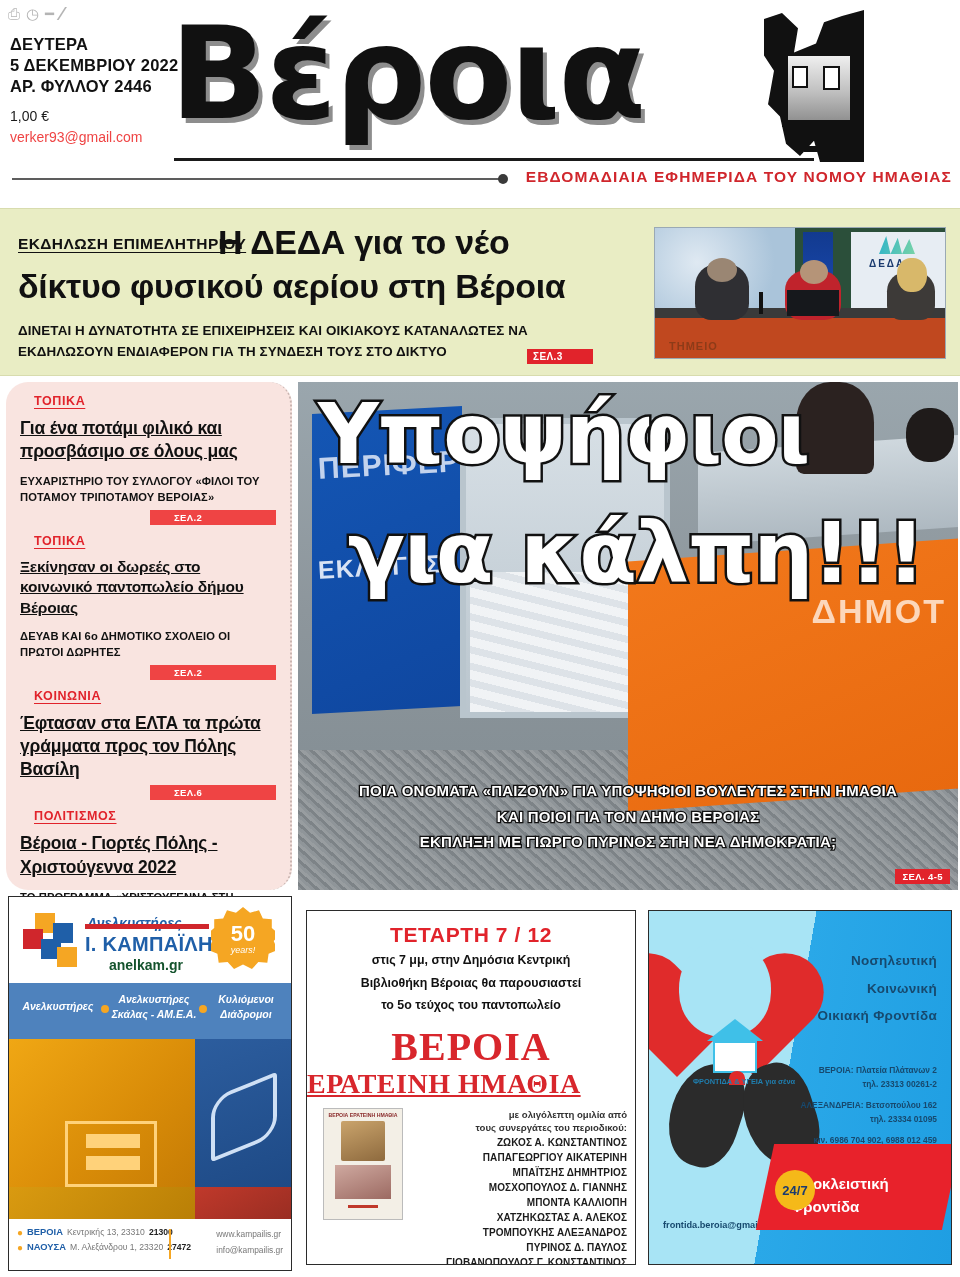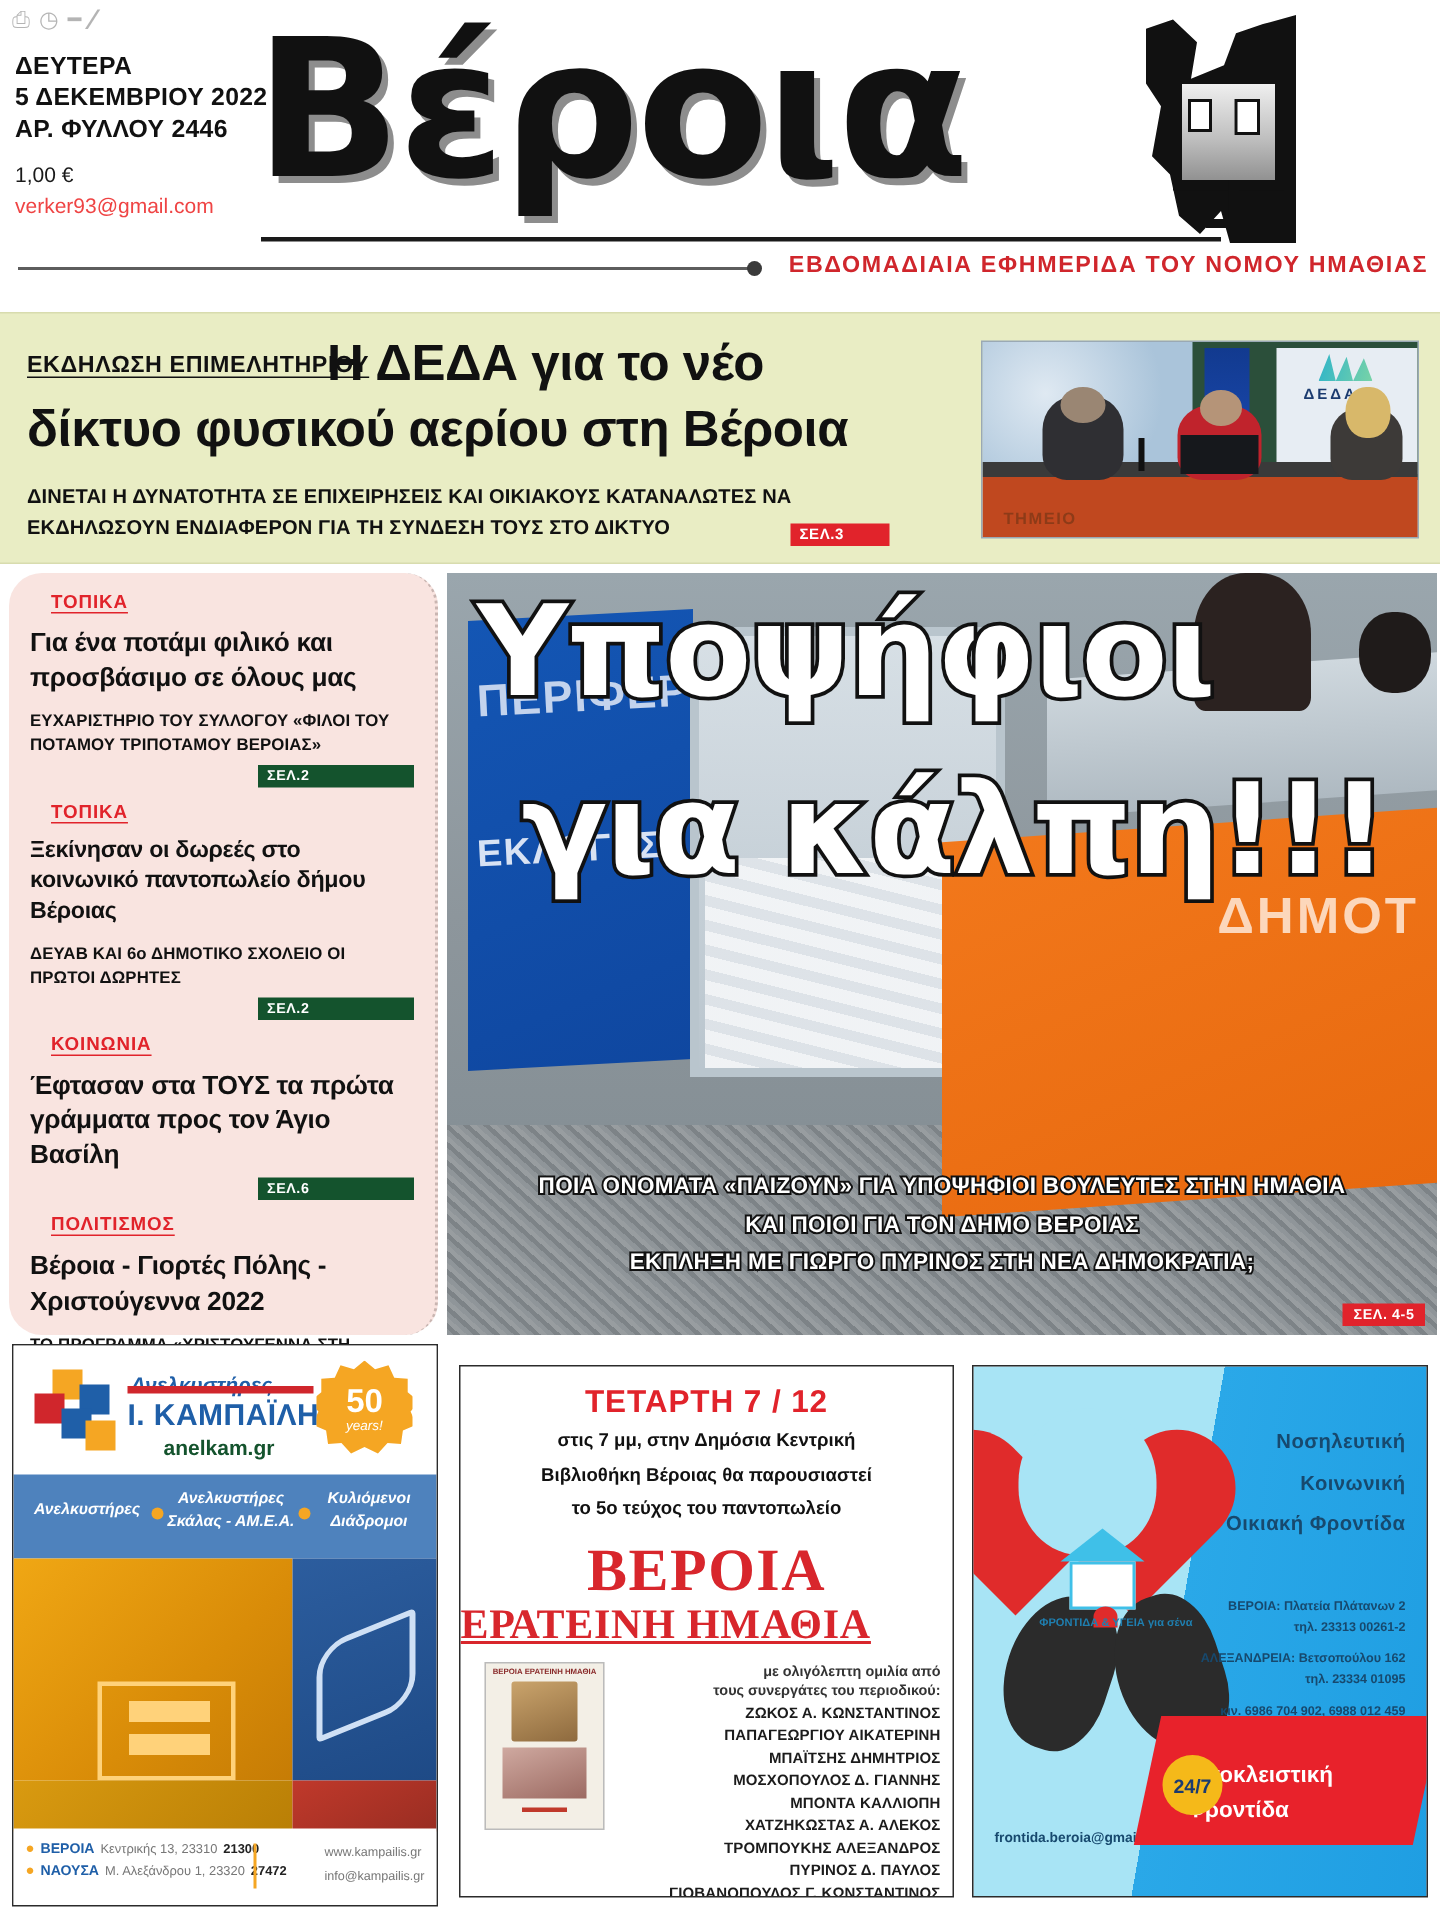--- a/index.html
+++ b/index.html
@@ -139,32 +139,32 @@
     border-right: 2px dotted #c9b5b1;
     border-radius: 22px;
   }
   .cat {
     font-size: 12.5px; font-weight: 700; color: #e1232b;
     letter-spacing: .6px; text-decoration: underline; text-underline-offset: 3px;
     margin-left: 14px;
   }
   .s-head {
     font-size: 17.5px; font-weight: 700; color:#111; line-height: 1.32;
-    margin-top: 9px; letter-spacing: -.2px;
+    margin-top: 9px; letter-spacing: -.2px; text-decoration: underline;
   }
   .s-head.sm { font-size: 15.5px; }
   .s-sub {
     font-size: 11.2px; font-weight: 700; color:#111; line-height: 1.42;
     margin-top: 11px; letter-spacing: .1px;
   }
   .s-sel-row { position: relative; height: 20px; margin-top: 4px; }
   .s-sel {
     position: absolute; right: 0; top: 0;
-    background:#14532d; color:#fff; font-size:9.5px; font-weight:700;
-    letter-spacing:.4px; padding: 2px 6px; width: 104px;
+    background:#ef4444; color:#fff; font-size:9.5px; font-weight:700;
+    letter-spacing:.4px; padding: 2px 24px; width: 126px;
   }
   .blk { margin-bottom: 4px; }
 
   .mainstory {
     position: absolute; left: 298px; top: 0; width: 660px; height: 508px;
     overflow: hidden;
     background: linear-gradient(180deg,#9aa6ad 0%, #8d969c 45%, #7f8a90 100%);
   }
   .ms-board-blue {
     position:absolute; left: 14px; top: 28px; width: 150px; height: 300px;
@@ -437,21 +437,21 @@
         <div class="cat">ΤΟΠΙΚΑ</div>
         <div class="s-head sm">Ξεκίνησαν οι δωρεές στο κοινωνικό παντοπωλείο δήμου Βέροιας</div>
         <div class="s-sub">ΔΕΥΑΒ ΚΑΙ 6ο ΔΗΜΟΤΙΚΟ ΣΧΟΛΕΙΟ ΟΙ ΠΡΩΤΟΙ ΔΩΡΗΤΕΣ</div>
         <div class="s-sel-row">
           <div class="s-sel">ΣΕΛ.2</div>
         </div>
       </div>
 
       <div class="blk">
         <div class="cat">ΚΟΙΝΩΝΙΑ</div>
-        <div class="s-head">Έφτασαν στα ΤΟΥΣ τα πρώτα γράμματα προς τον Άγιο Βασίλη</div>
+        <div class="s-head">Έφτασαν στα ΕΛΤΑ τα πρώτα γράμματα προς τον Πόλης Βασίλη</div>
         <div class="s-sel-row">
           <div class="s-sel">ΣΕΛ.6</div>
         </div>
       </div>
 
       <div class="blk">
         <div class="cat">ΠΟΛΙΤΙΣΜΟΣ</div>
         <div class="s-head">Βέροια - Γιορτές Πόλης - Χριστούγεννα 2022</div>
         <div class="s-sub">ΤΟ ΠΡΟΓΡΑΜΜΑ «ΧΡΙΣΤΟΥΓΕΝΝΑ ΣΤΗ ΒΕΡΟΙΑ» ΘΑ ΚΙΝΗΘΕΙ ΣΕ ΤΕΣΣΕΡΙΣ ΘΕΜΑΤΙΚΟΥΣ ΑΞΟΝΕΣ</div>
         <div class="s-sel-row">

